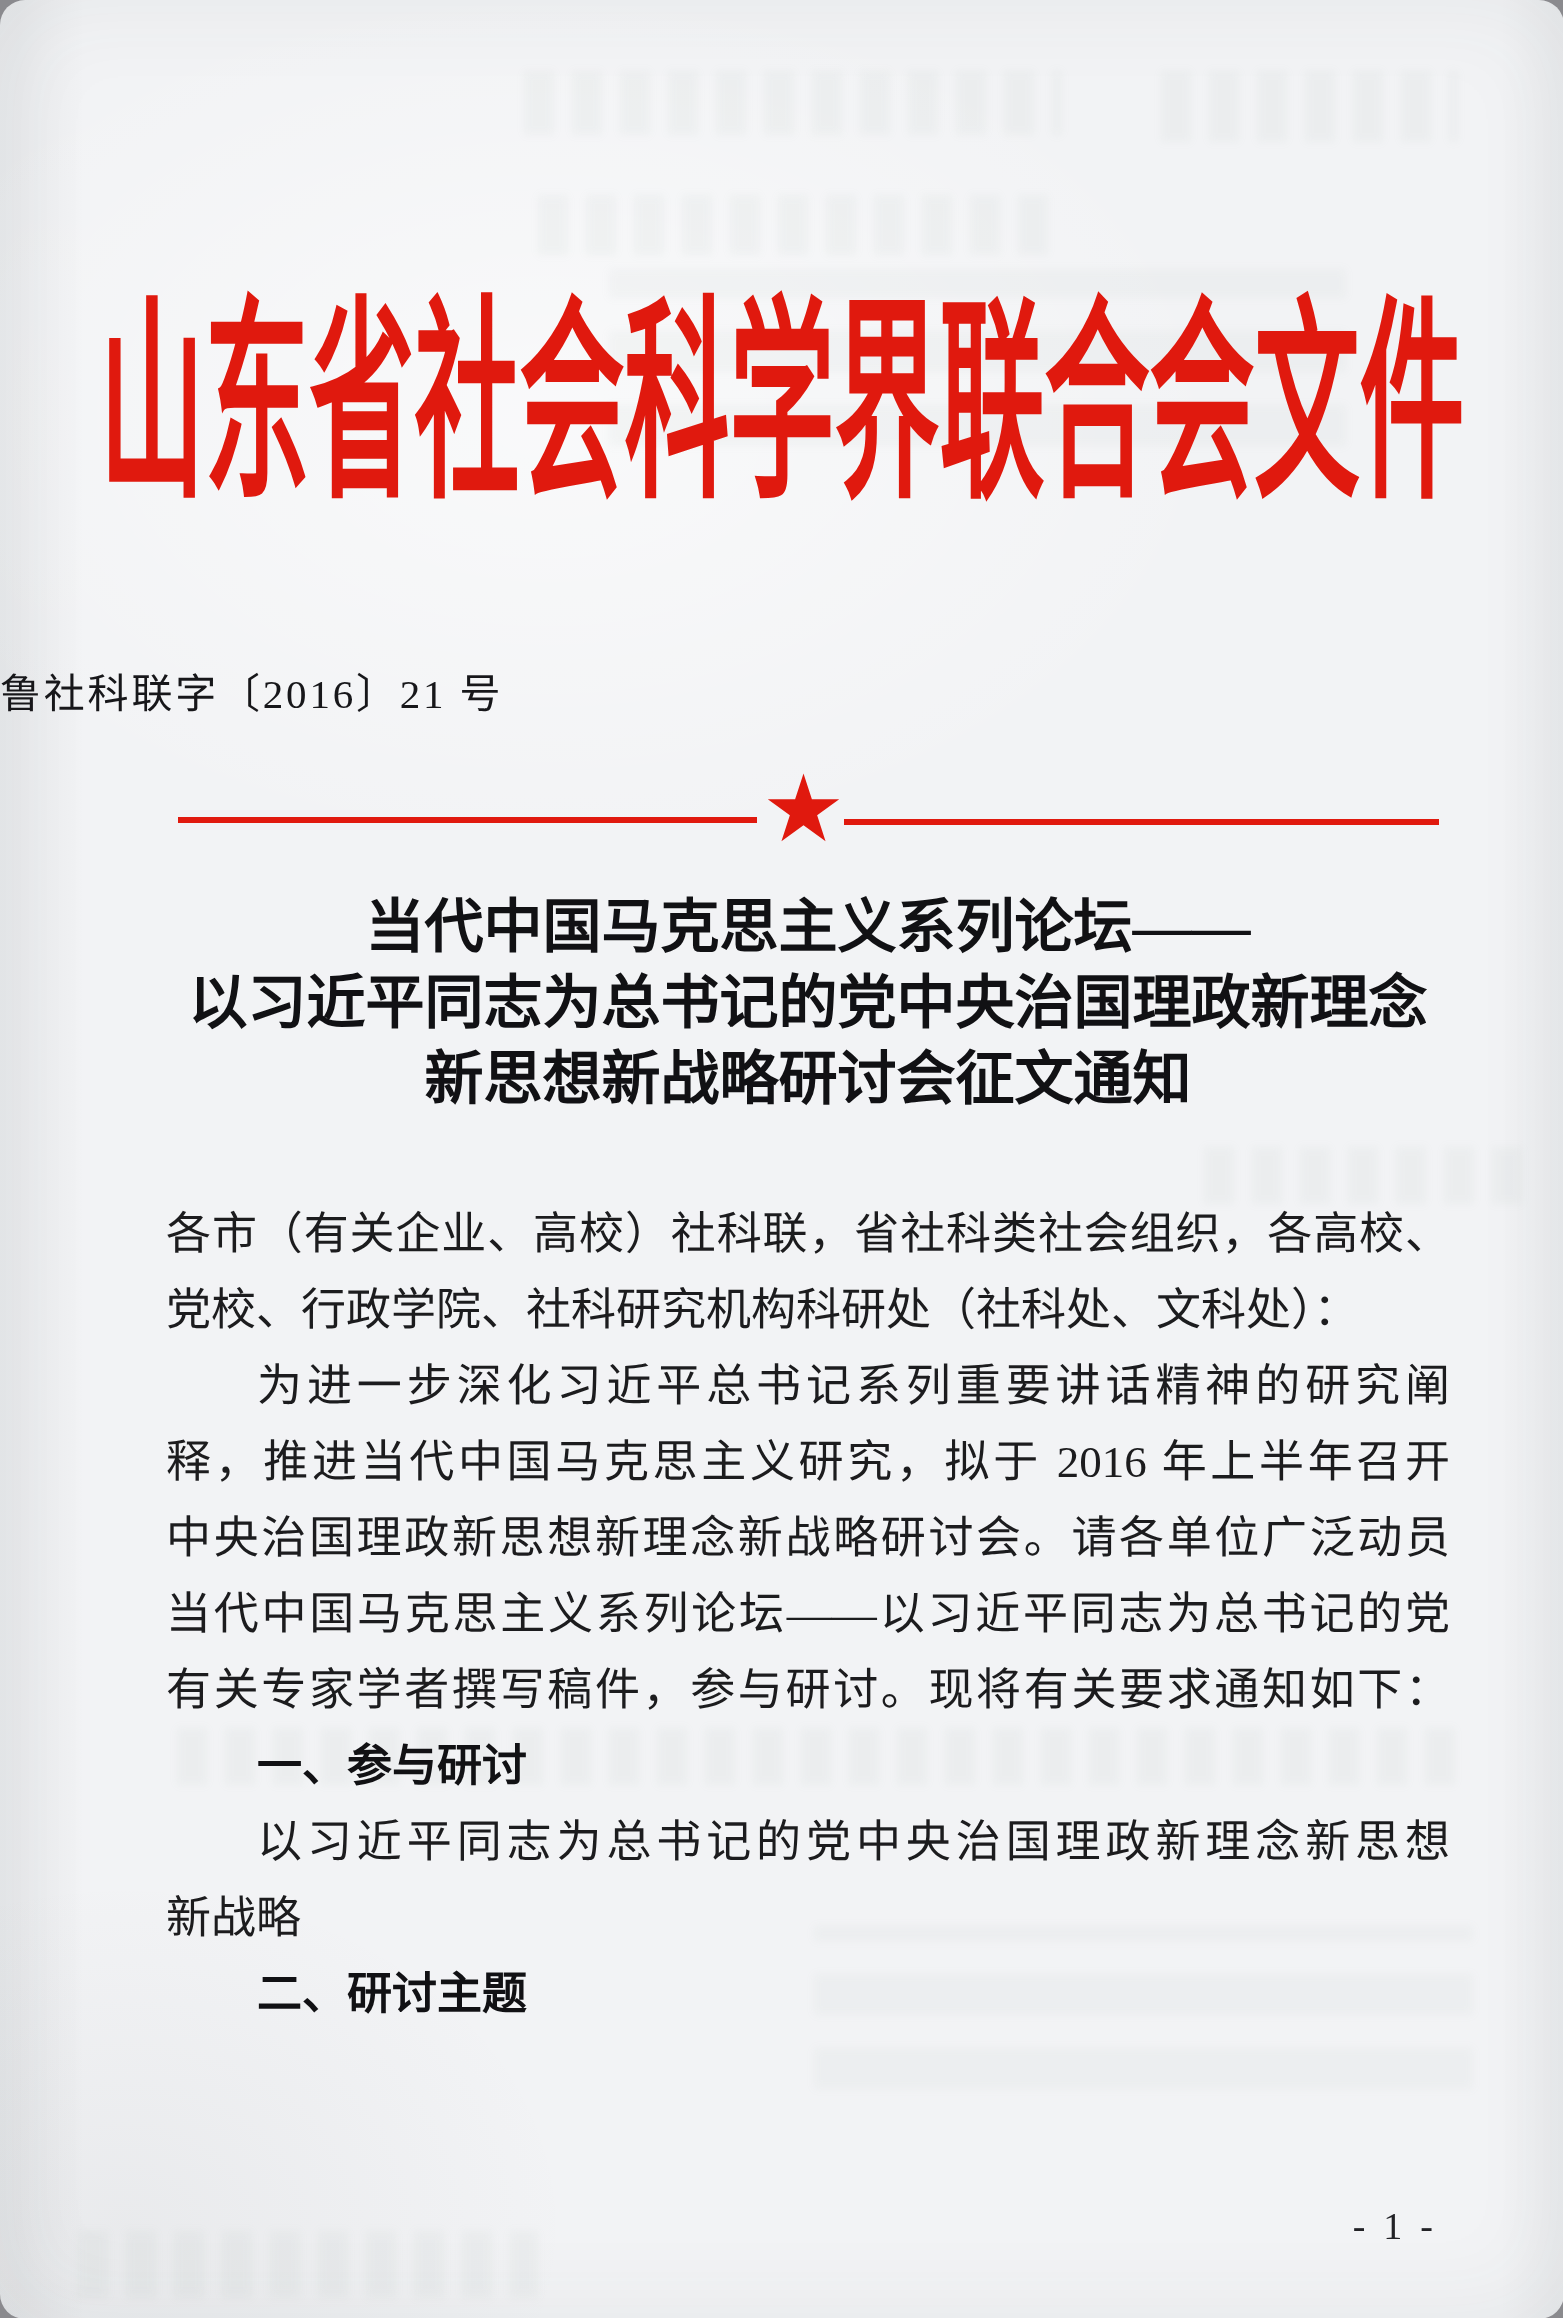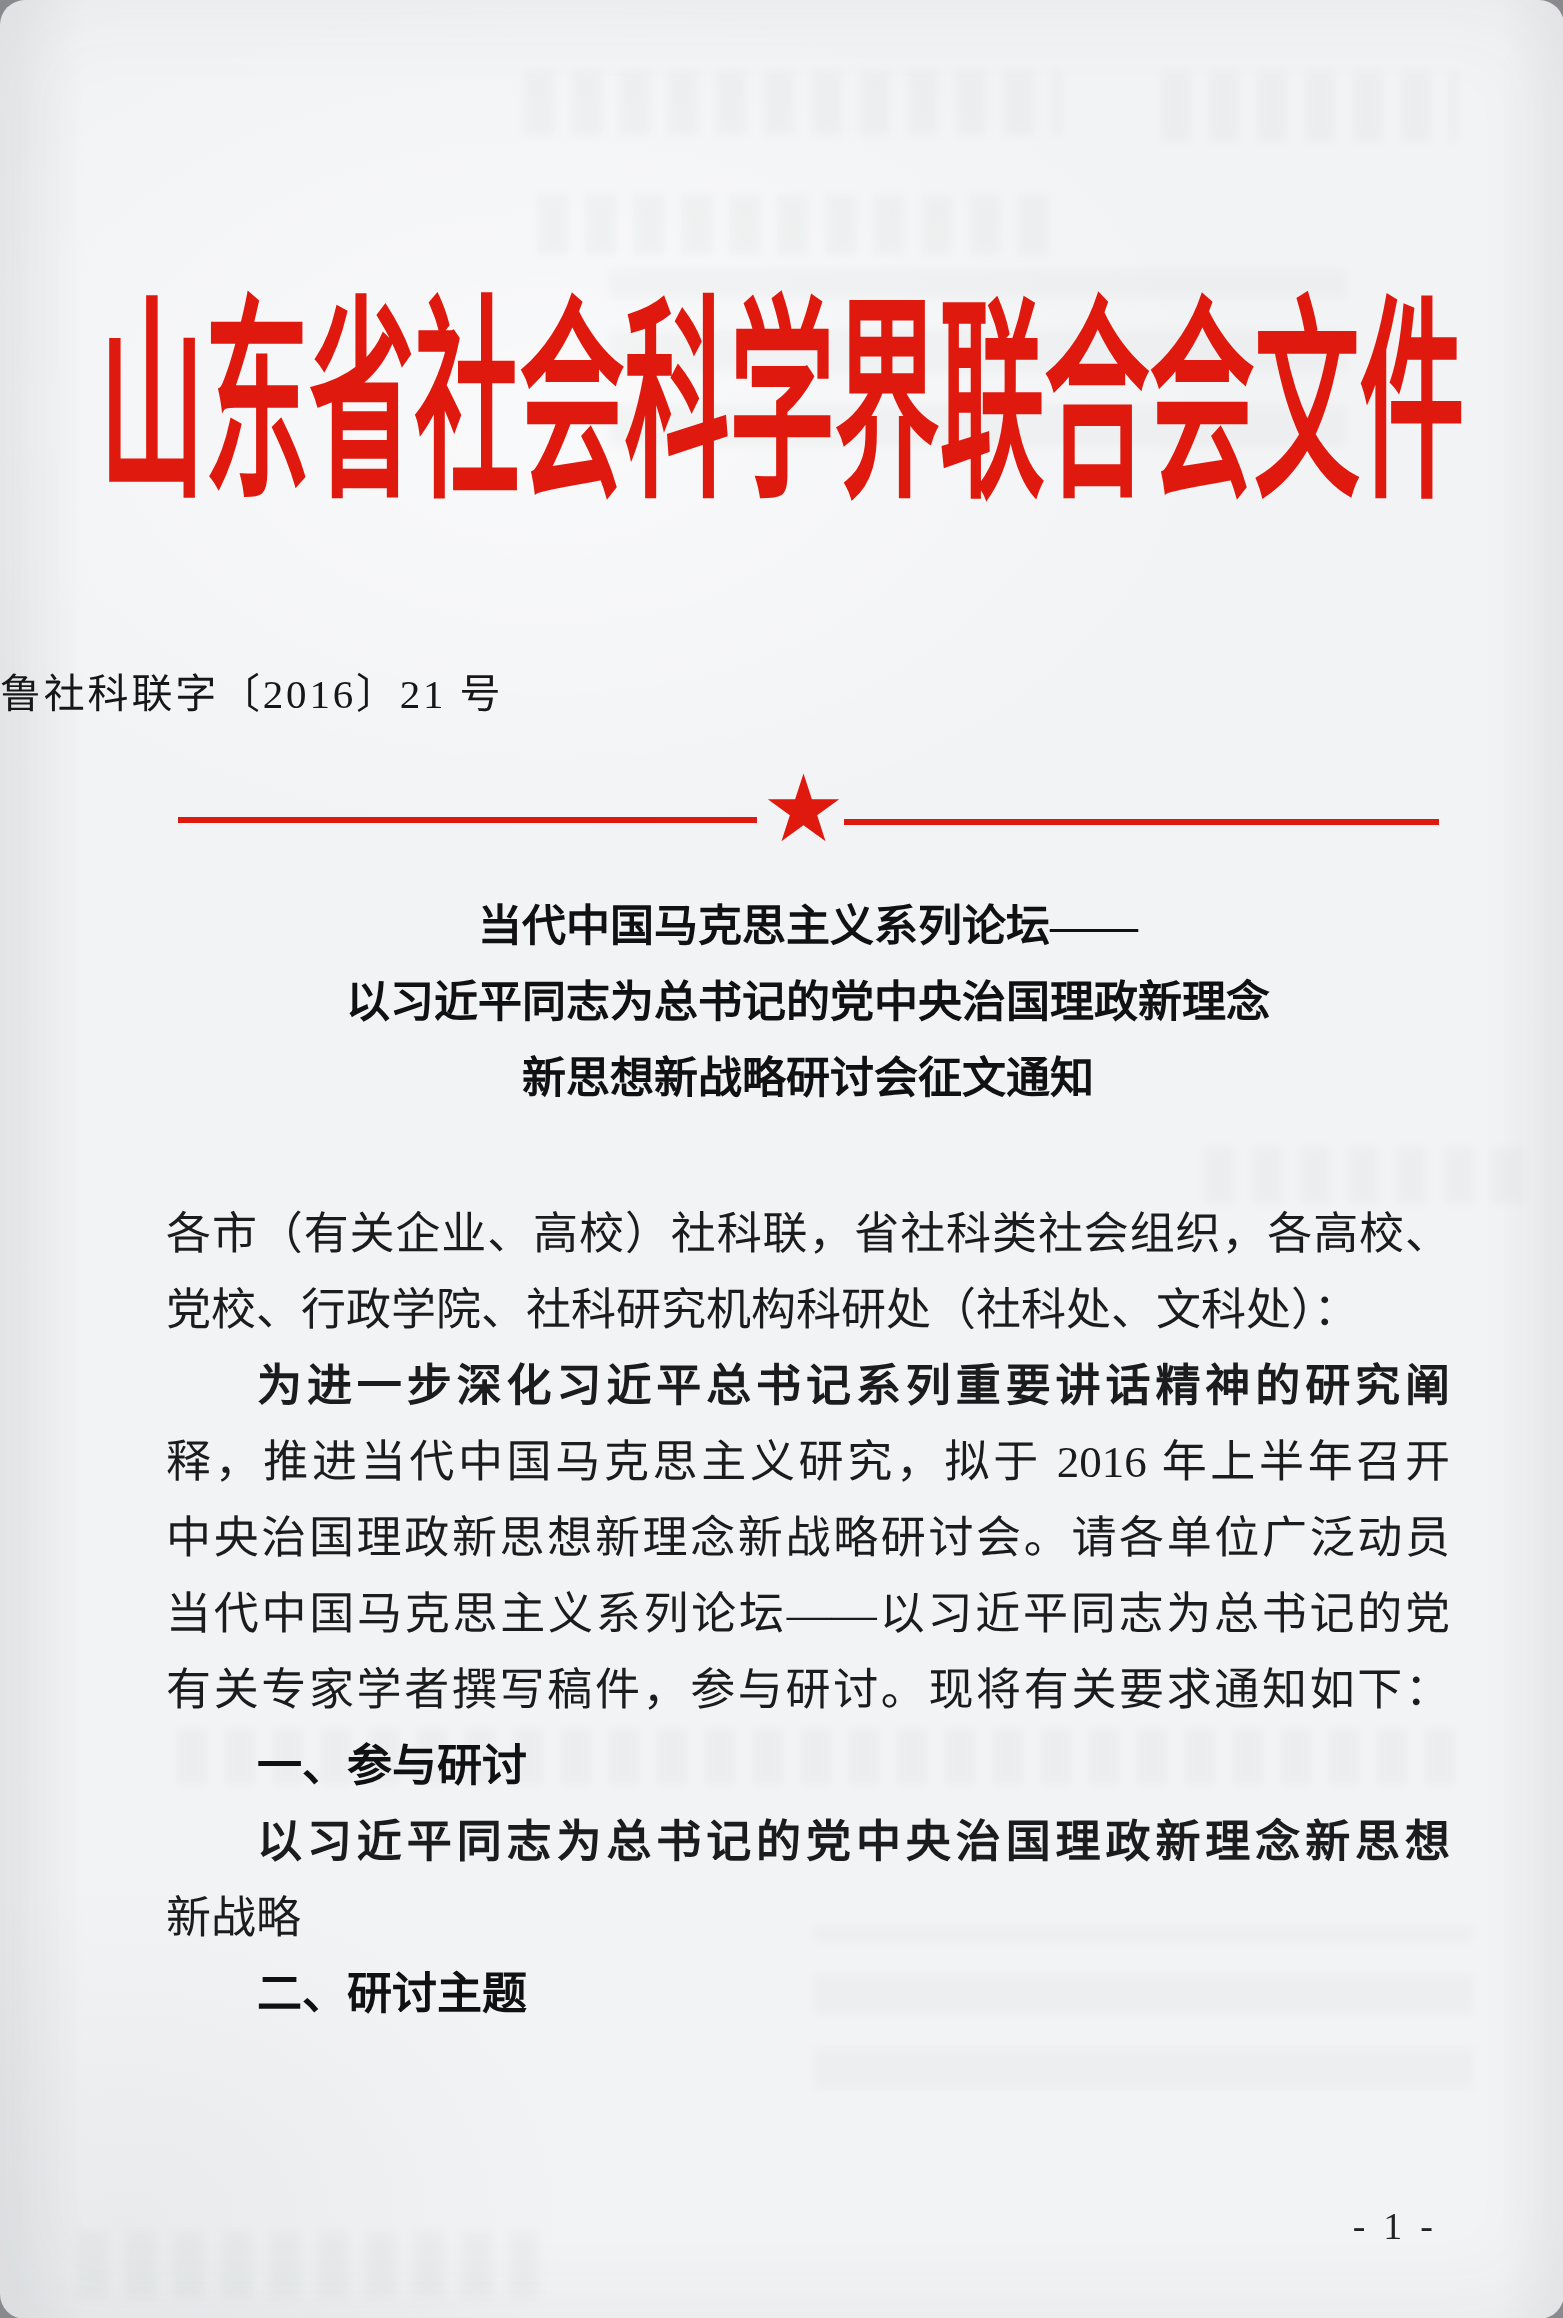--- a/index.html
+++ b/index.html
@@ -66,31 +66,31 @@
   }
   .rule-left{left:178px;top:817px;width:579px;}
   .rule-right{left:844px;top:819px;width:595px;}
   .star{
     position:absolute;left:766px;top:773px;
     width:75px;height:69px;
   }
   .title-block{
     position:absolute;left:166px;top:889px;width:1284px;
     text-align:center;
-    font-size:44px;font-weight:700;line-height:76px;
+    font-size:59px;font-weight:700;line-height:76px;
     color:#111114;
     white-space:nowrap;
   }
   .body-block{
     position:absolute;left:166px;top:1196px;width:1284px;
     font-size:45px;line-height:76px;
     color:var(--ink);
   }
   .line{height:76px;}
-  .ind{text-indent:91px;font-weight:bold;}
+  .ind{text-indent:91px;}
   .j{text-align:justify;text-align-last:justify;}
   .h{
     font-family:"Liberation Sans","DejaVu Sans",sans-serif;
     font-weight:700;color:#111114;
   }
   .page-number{
     position:absolute;top:2204px;right:127px;
     font-size:38px;letter-spacing:4.2px;
     color:#222226;white-space:nowrap;
   }

